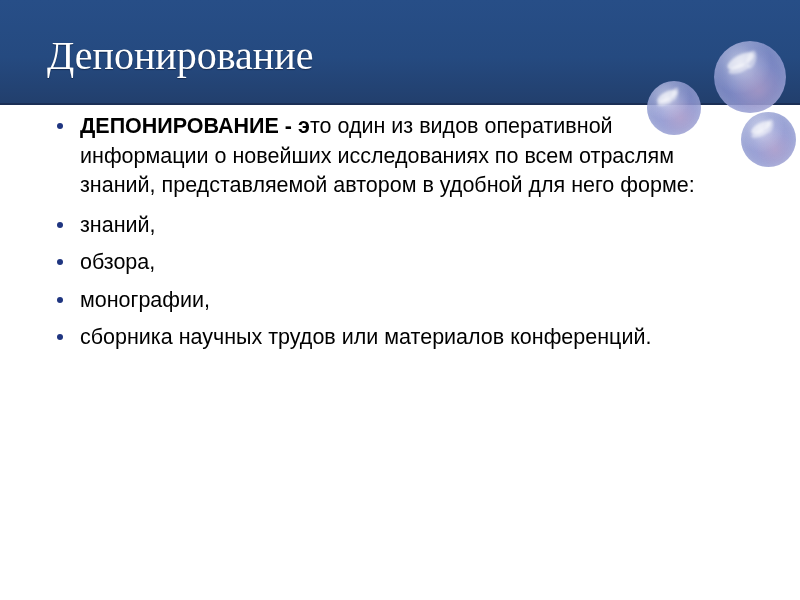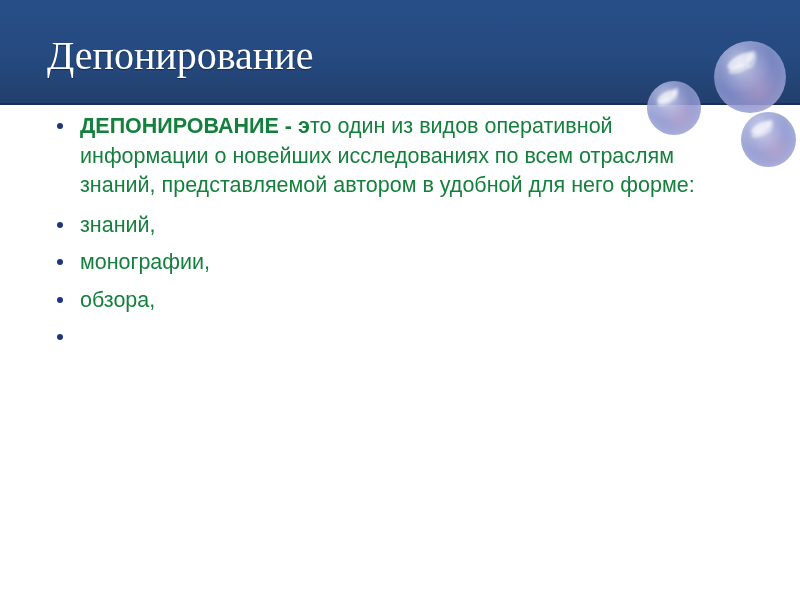--- a/index.html
+++ b/index.html
@@ -94,21 +94,21 @@
   
   #content {
     position: absolute;
     left: 48px;
     top: 112px;
     width: 690px;
   }
   .para {
     position: relative;
     padding-left: 32px;
-    color: #15803d;
+    color: #000000;
     font-size: 21.5px;
     line-height: 29.5px;
     margin: 0 0 6px 0;
   }
   .para .bullet {
     position: absolute;
     left: 9px;
     top: 11px;
     width: 6px;
     height: 6px;
@@ -177,30 +177,30 @@
   <div id="content">
 
     <p class="para" id="p-lead">
       <span class="bullet"></span><b>ДЕПОНИРОВАНИЕ - э</b><span>то один из видов оперативной информации о новейших исследованиях по всем отраслям знаний, представляемой автором в удобной для него форме:</span>
     </p>
 
     <p class="para" id="p-item-1">
       <span class="bullet"></span><span>знаний,</span>
     </p>
 
+    <p class="para" id="p-item-2">
+      <span class="bullet"></span><span>обзора,</span>
+    </p>
+
     <p class="para" id="p-item-3">
       <span class="bullet"></span><span>монографии,</span>
     </p>
 
-    <p class="para" id="p-item-2">
-      <span class="bullet"></span><span>обзора,</span>
-    </p>
-
     <p class="para" id="p-item-4">
-      <span class="bullet"></span>
+      <span class="bullet"></span><span>сборника научных трудов или материалов конференций.</span>
     </p>
 
 
   </div>
 
   <div id="footer-rule"></div>
   <div id="footer-band"></div>
 
 </div>
 

